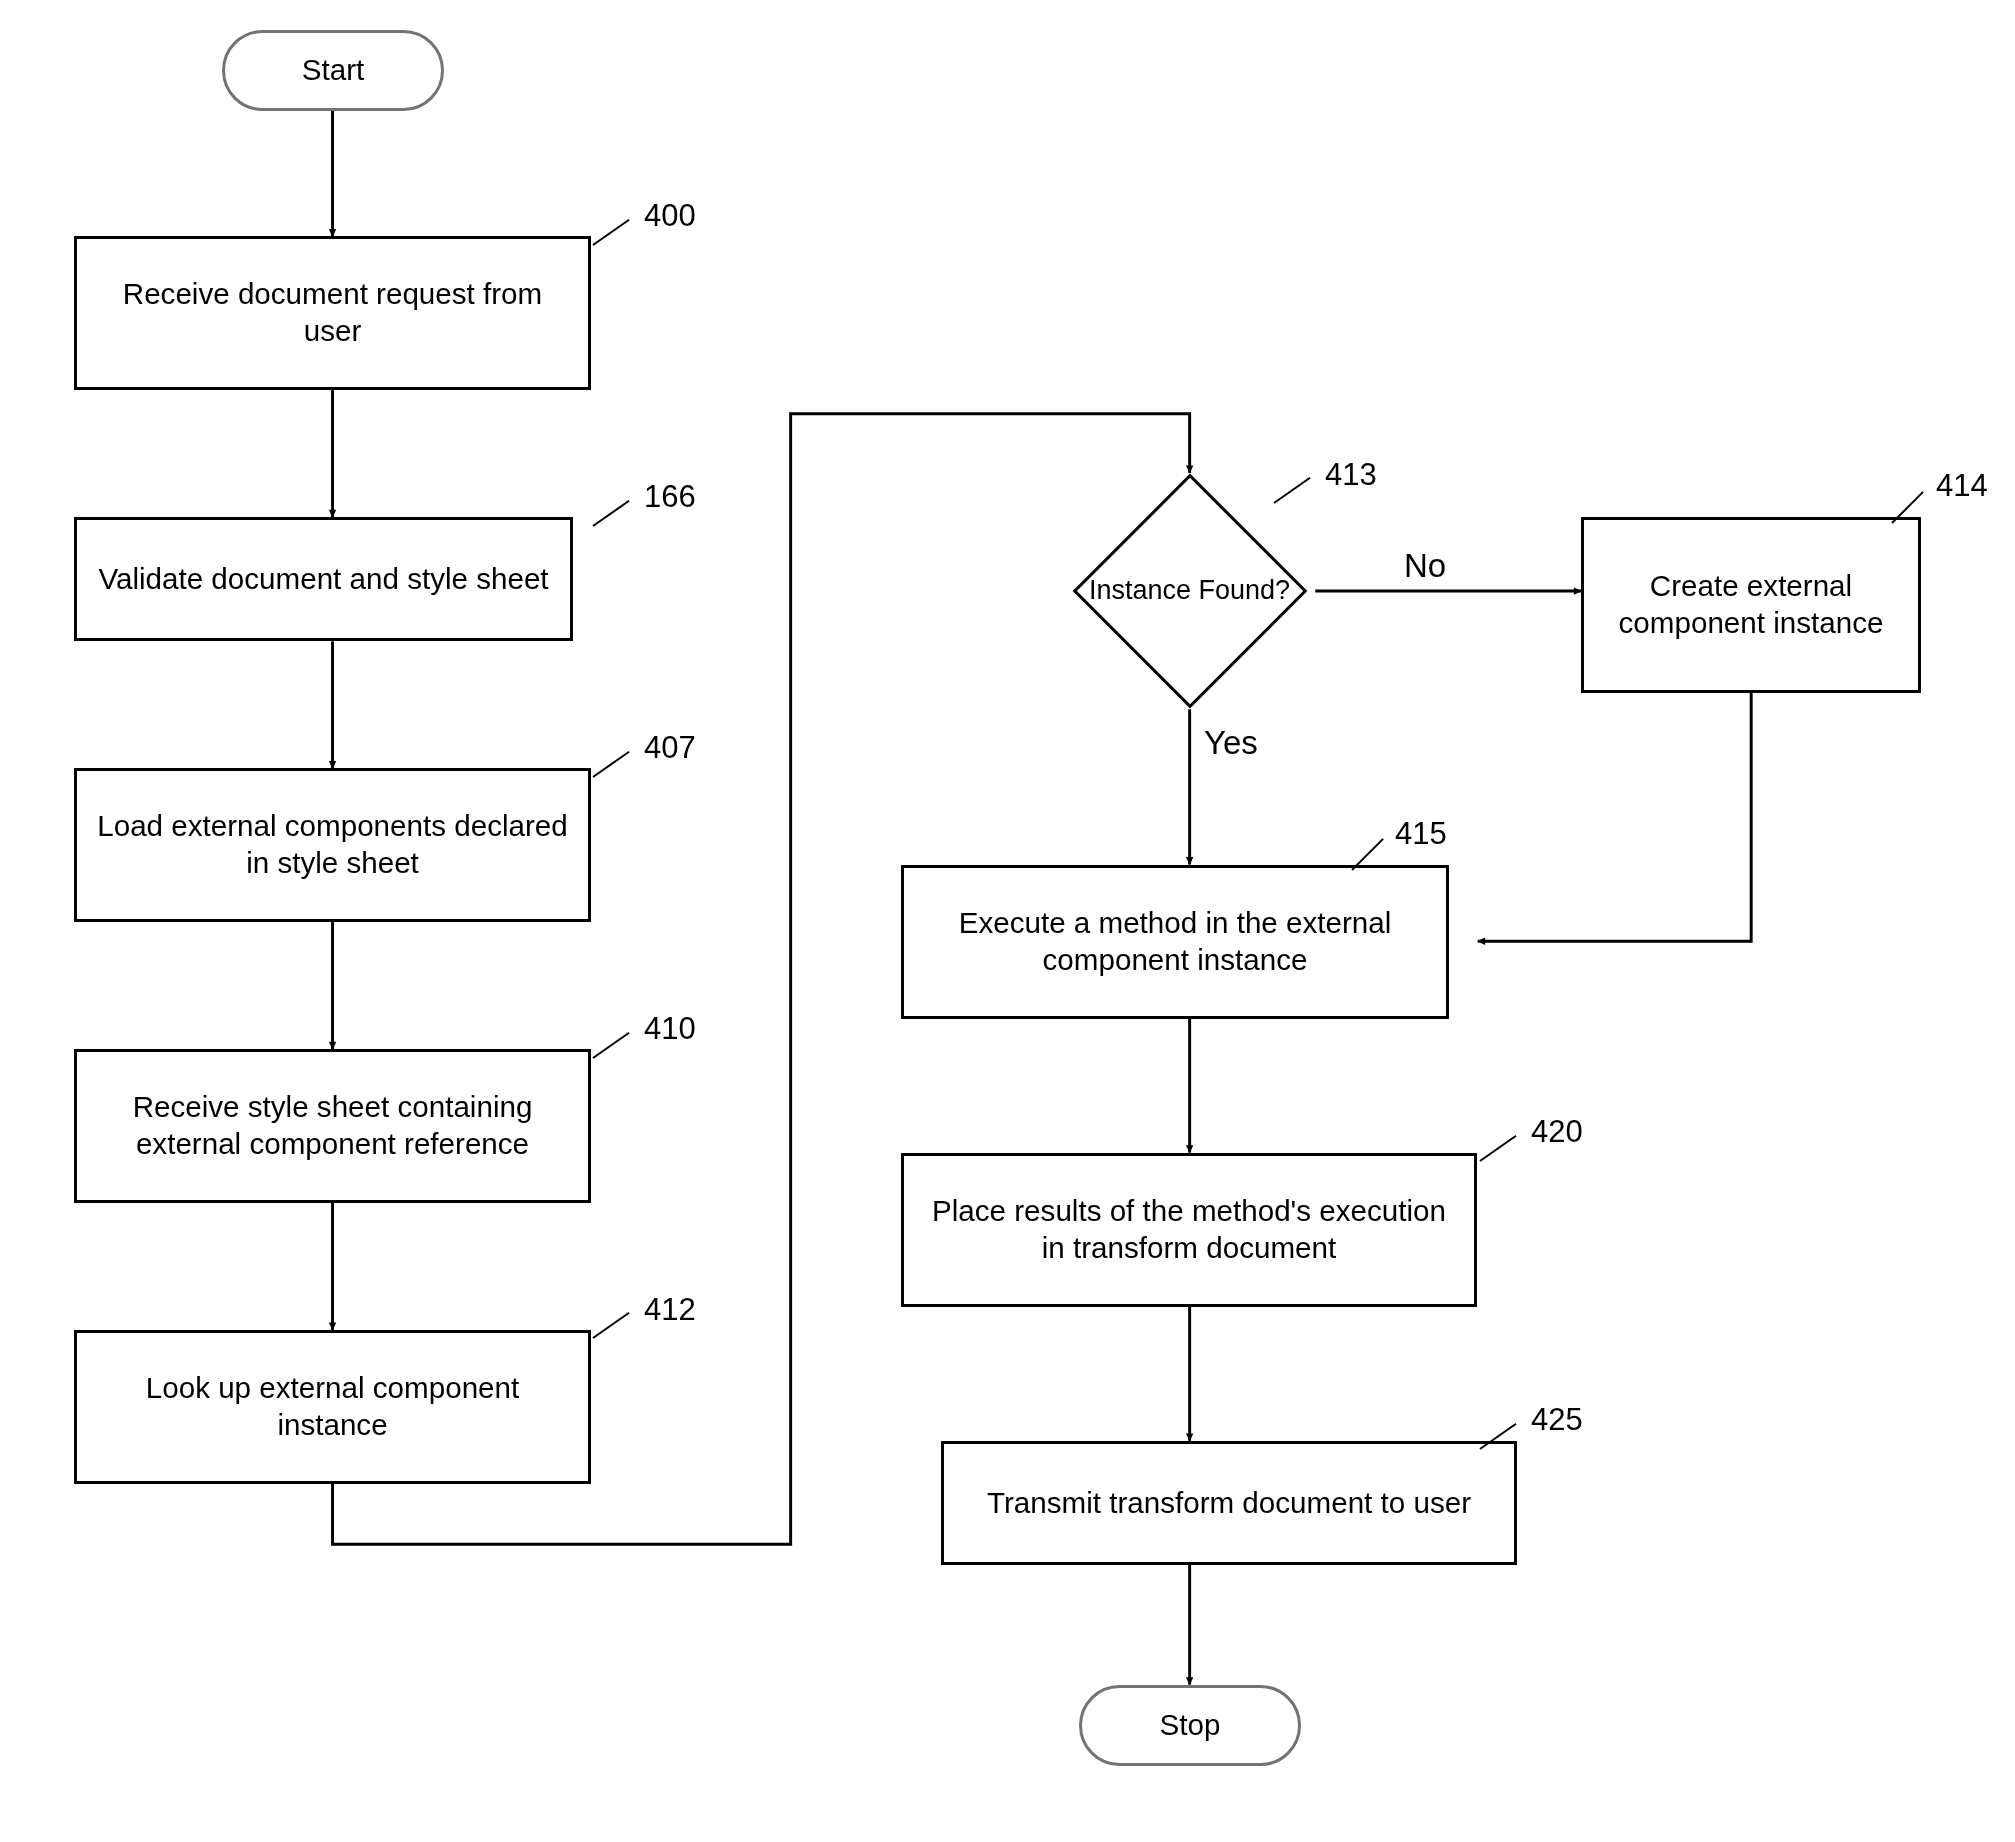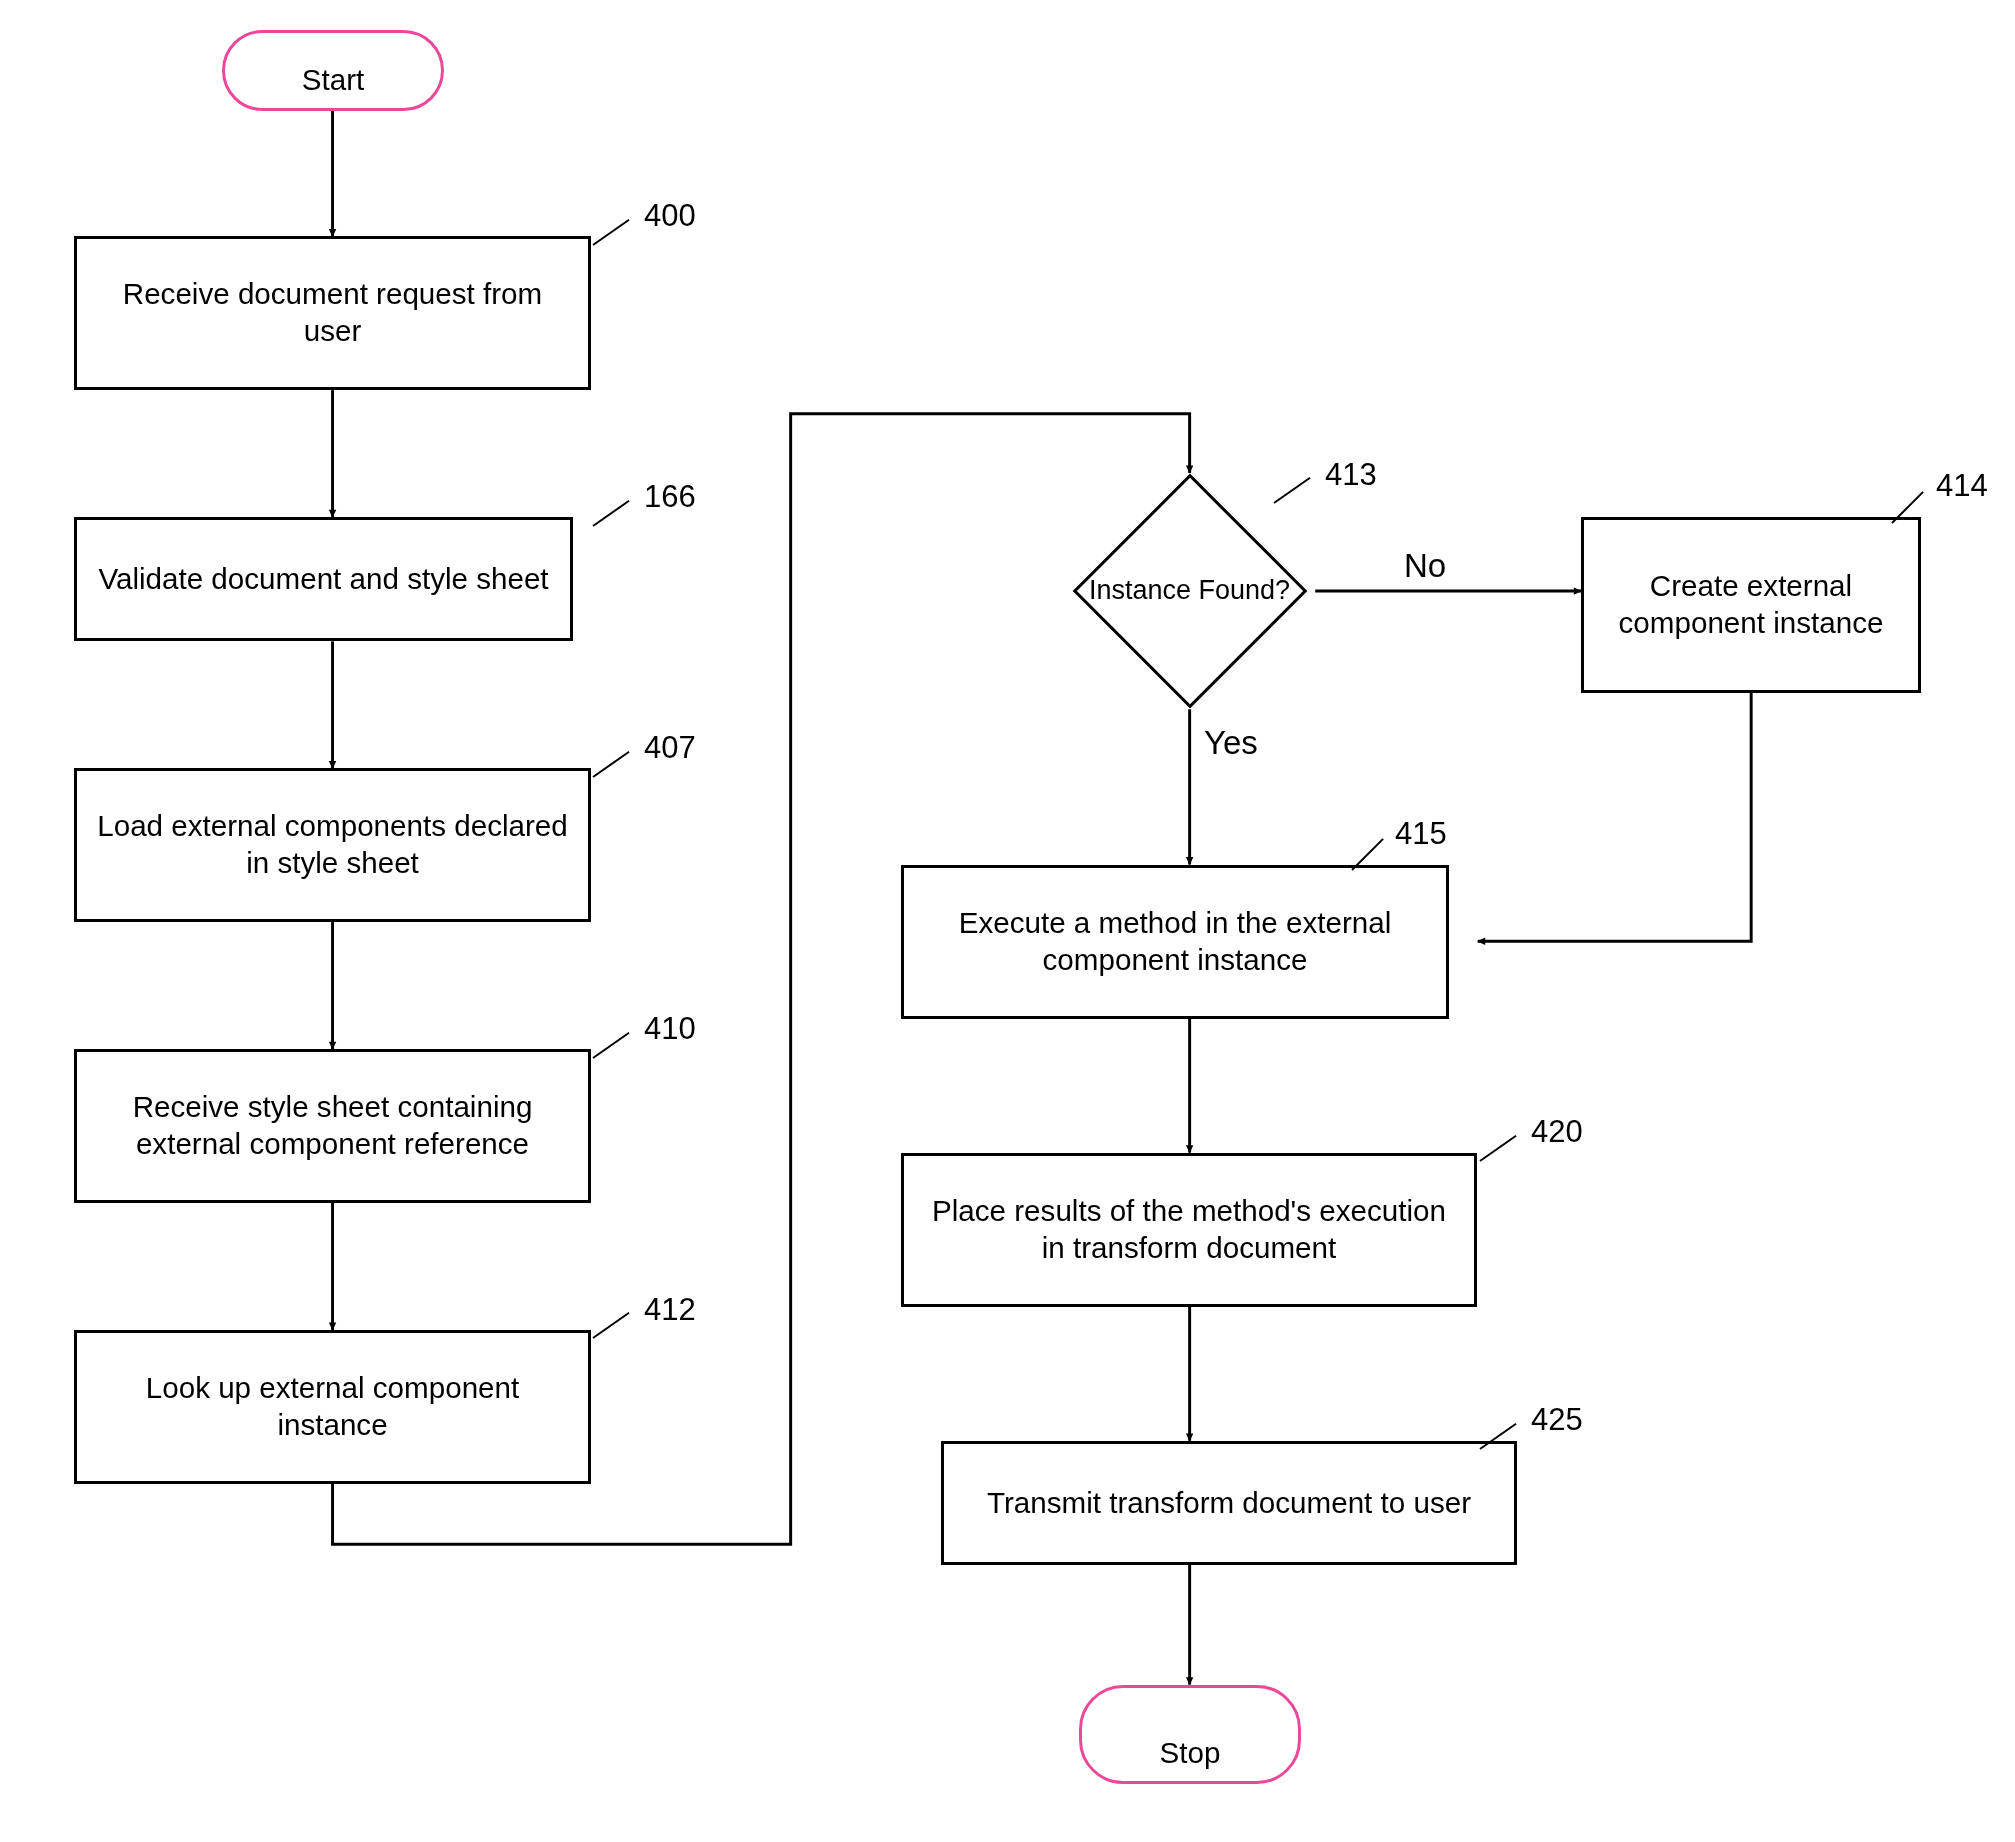--- a/index.html
+++ b/index.html
@@ -23,24 +23,23 @@
       text-align: center;
       font-size: 29.6px;
       line-height: 1.25;
       padding: 8.9px 13.3px;
     }
     .box {
       border: 3px solid #000;
       background: #fff;
     }
     .terminator {
-      border: 3px solid #ec4899;
+      border: 3px solid #737373;
       border-radius: 44px;
       background: #fff;
-      align-items: flex-end;
     }
     .diamond-wrap {
       position: absolute;
     }
     .diamond {
       position: absolute;
       border: 3px solid #000;
       background: #fff;
       transform: rotate(45deg);
     }
@@ -175,18 +174,18 @@
   </div>
   <div class="lead-line" style="left:1480px; top:1160px; width:44px; transform:rotate(-35deg);"></div>
   <div class="ref-label" style="left:1531px; top:1114px;">420</div>
 
   <div class="node box" style="left:901px; top:1441px; width:576px; height:124px;margin-left:40px;">
     <span>Transmit transform document to user</span>
   </div>
   <div class="lead-line" style="left:1480px; top:1448px; width:44px; transform:rotate(-35deg);"></div>
   <div class="ref-label" style="left:1531px; top:1402px;">425</div>
 
-  <div class="node terminator" style="left:1079px; top:1685px; width:222px; height:99px;">
+  <div class="node terminator" style="left:1079px; top:1685px; width:222px; height:81px;">
     <span>Stop</span>
   </div>
 
 </div>
 
 
 </body></html>

